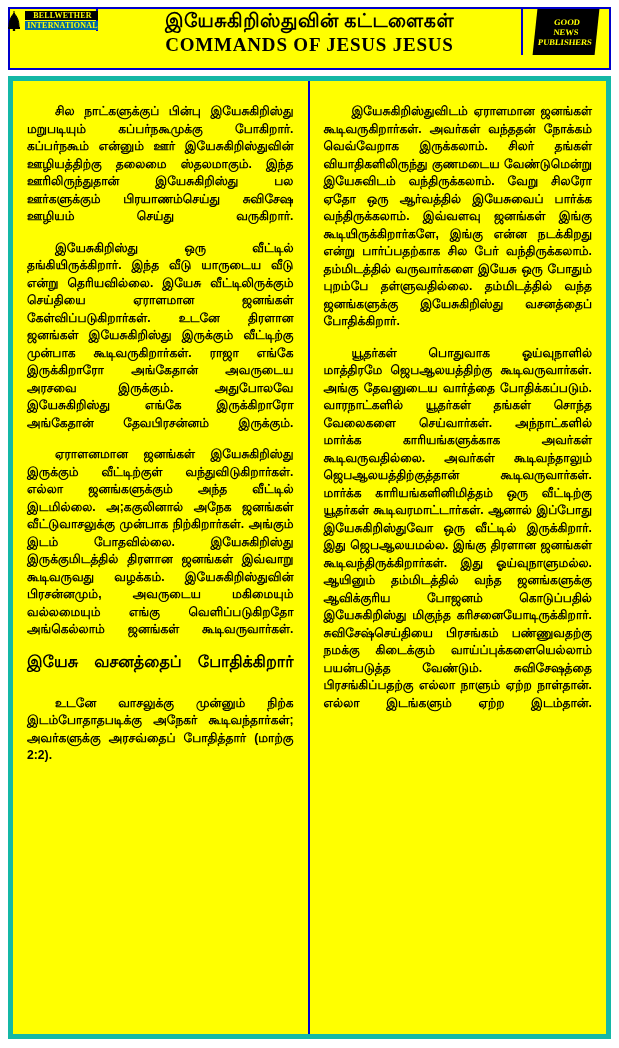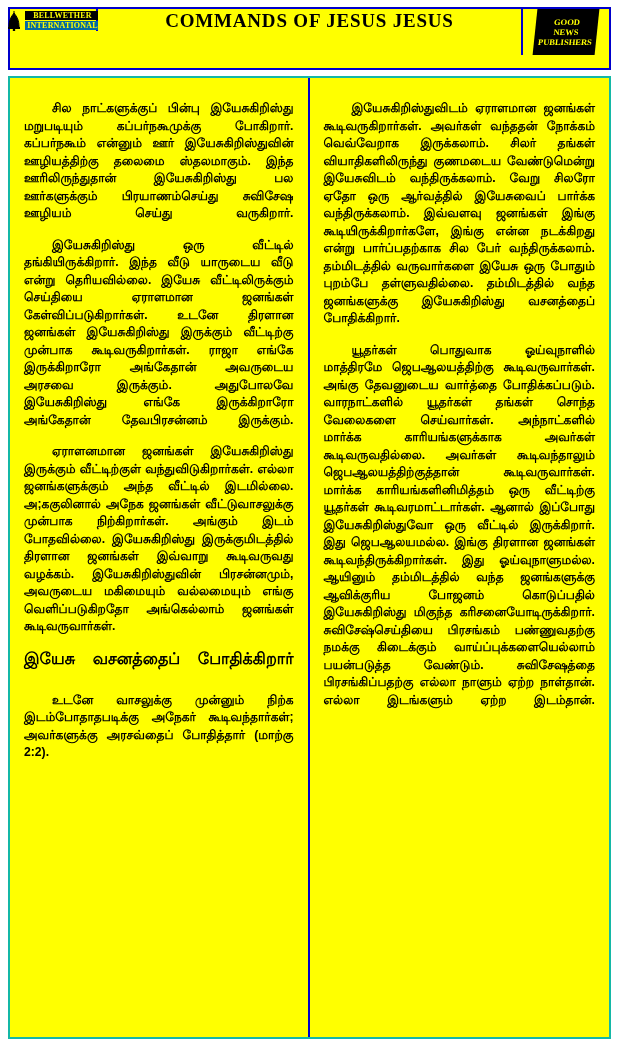--- a/index.html
+++ b/index.html
@@ -118,21 +118,21 @@
     white-space: nowrap;
   }
 
   
   .body-frame {
     position: absolute;
     left: 8px;
     top: 76px;
     width: 603px;
     height: 963px;
-    border: 2px solid #14b8a6;
+    border: 5px solid #14b8a6;
     background: #ffff00;
     box-sizing: border-box;
     display: flex;
   }
   .col {
     flex: 1 1 50%;
     padding: 22px 14px 12px 14px;
     box-sizing: border-box;
   }
   .col.left {
@@ -189,20 +189,21 @@
           </svg>
         </span>
         <span class="logo-text">
           <span class="l1">BELLWETHER</span>
           <span class="l2">INTERNATIONAL</span>
         </span>
       </div>
     </div>
 
     <div class="title-box">
+      <div class="title-ta">இயேசுகிறிஸ்துவின் கட்டளைகள்</div>
       <div class="title-en">COMMANDS OF JESUS JESUS</div>
     </div>
 
     <div class="logo-box right">
       <div class="gnp">
         <span>GOOD</span>
         <span>NEWS</span>
         <span>PUBLISHERS</span>
       </div>
     </div>

